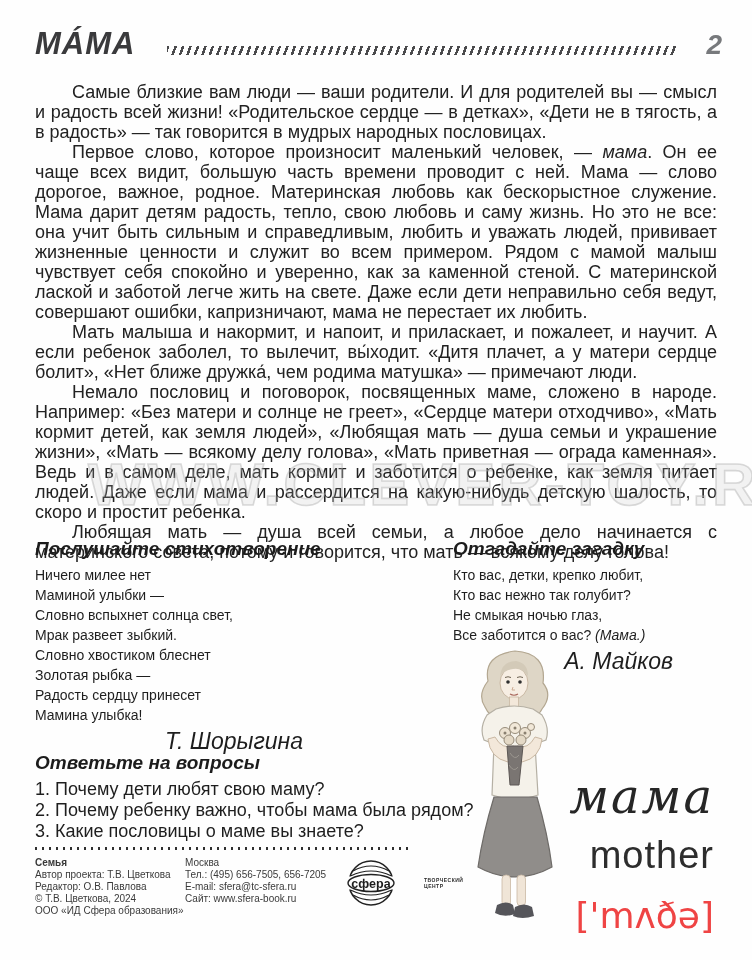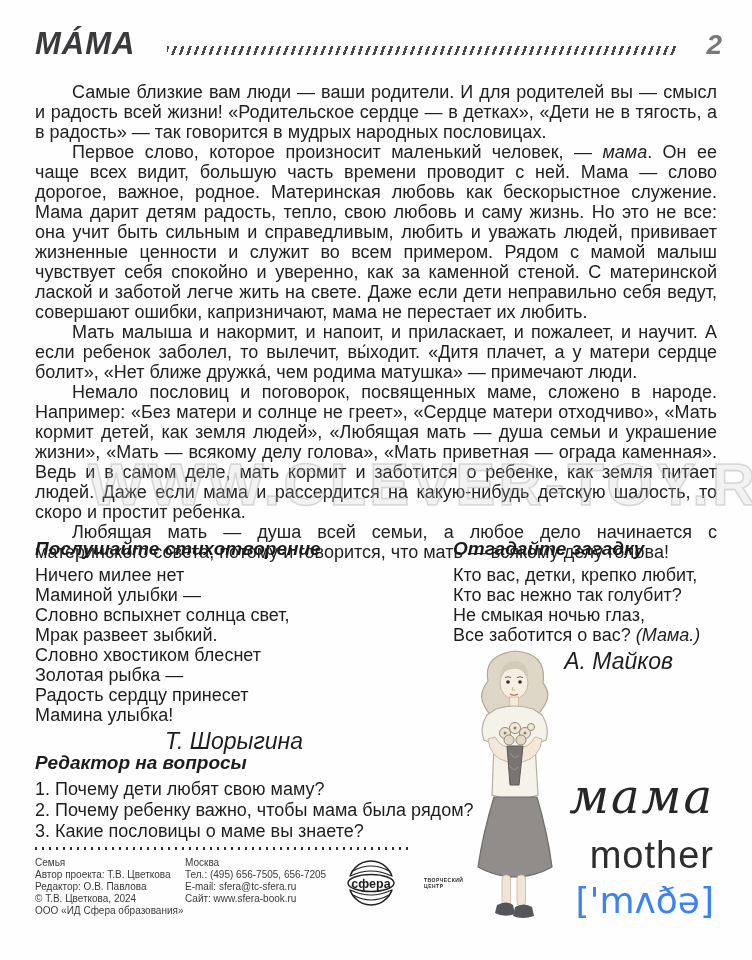--- a/index.html
+++ b/index.html
@@ -1,21 +1,21 @@
 <!DOCTYPE html>
 <html><head>
 <meta charset="utf-8">
 <style>
   html,body{margin:0;padding:0;background:#ffffff;}
   .page{
     position:relative;width:752px;height:960px;background:#fefefe;
     font-family:"Liberation Sans","DejaVu Sans",sans-serif;color:#1e1e1e;overflow:hidden;
   }
   .it{font-style:italic}
-  .bd{font-weight:normal}
+  .bd{font-weight:bold}
 
   
   .header{position:absolute;left:35px;right:30px;top:28px;display:flex;align-items:flex-end;gap:20px;}
   .title{font-size:31px;font-weight:bold;font-style:italic;color:#3a3a3c;letter-spacing:1px;line-height:1;}
   .leader{flex:1;height:9px;margin:0 10px 4px 12px;
     background:repeating-linear-gradient(110deg,#4a4a4c 0 2.5px,transparent 2.5px 7px);}
   .pagenum{font-size:28px;font-weight:bold;font-style:italic;color:#77797c;line-height:1;}
 
   
   .watermark{
@@ -27,21 +27,21 @@
   
   .body-text{position:absolute;left:35px;top:82px;width:682px;
     font-size:18px;line-height:20px;text-align:justify;color:#222;}
   .para{text-indent:37px;}
 
   
   .cols{position:absolute;left:35px;top:538px;width:690px;display:flex;align-items:flex-start;}
   .poem-col{width:300px;}
   .riddle-col{margin-left:118px;width:265px;}
   .sec-heading{font-size:19px;font-weight:bold;font-style:italic;margin-bottom:5px;color:#1c1c1c;}
-  .vline{font-size:18px;line-height:20px;}
+  .vline{font-size:14px;line-height:20px;}
   .attribution{font-size:23px;font-style:italic;margin-top:3px;}
   .poem-attr{width:268px;text-align:right;}
   .riddle-attr{text-align:right;padding-right:45px;}
 
   
   .questions{position:absolute;left:35px;top:752px;width:440px;}
   .qline{font-size:18px;line-height:21px;}
 
   
   .separator{position:absolute;left:35px;top:847px;width:378px;height:3px;
@@ -53,21 +53,21 @@
   .flogo{display:flex;align-items:center;margin-left:2px;margin-top:2px;gap:24px;}
   .logo-caption{margin-left:5px;font-size:5px;line-height:6px;font-weight:bold;
     letter-spacing:0.5px;color:#2b2b2b;text-transform:uppercase;}
 
   
   .woman{position:absolute;left:458px;top:643px;z-index:2;}
   .vocab{position:absolute;right:38px;top:772px;text-align:right;z-index:2;}
   .handwritten{font-family:"DejaVu Serif",serif;font-style:italic;font-size:48px;
     line-height:1;color:#262626;letter-spacing:2px;}
   .english{font-size:38px;line-height:1;margin-top:16px;color:#2d2d2d;letter-spacing:1px;}
-  .ipa{font-family:"DejaVu Sans",sans-serif;font-size:36px;line-height:1;margin-top:9px;color:#3b82f6;}
+  .ipa{font-family:"DejaVu Sans",sans-serif;font-size:36px;line-height:1;margin-top:24px;color:#ef4444;}
 </style>
 </head>
 <body>
 
 <div class="page">
 
   <div class="header">
     <span class="title">МÁМА</span>
     <span class="leader"></span>
     <span class="pagenum">2</span>
@@ -104,21 +104,21 @@
           <div class="vline"><span>Кто вас, детки, крепко любит,</span></div>
           <div class="vline"><span>Кто вас нежно так голубит?</span></div>
           <div class="vline"><span>Не смыкая ночью глаз,</span></div>
           <div class="vline"><span>Все заботится о вас? </span><span class="it">(Мама.)</span></div>
         </div>
       <div class="attribution riddle-attr">А. Майков</div>
     </div>
   </div>
 
   <div class="questions">
-    <div class="sec-heading">Редактор на вопросы</div>
+    <div class="sec-heading">Ответьте на вопросы</div>
     <div>
         <div class="qline"><span>1. Почему дети любят свою маму?</span></div>
         <div class="qline"><span>2. Почему ребенку важно, чтобы мама была рядом?</span></div>
         <div class="qline"><span>3. Какие пословицы о маме вы знаете?</span></div>
       </div>
   </div>
 
   <div class="separator"></div>
 
   <div class="footer">

